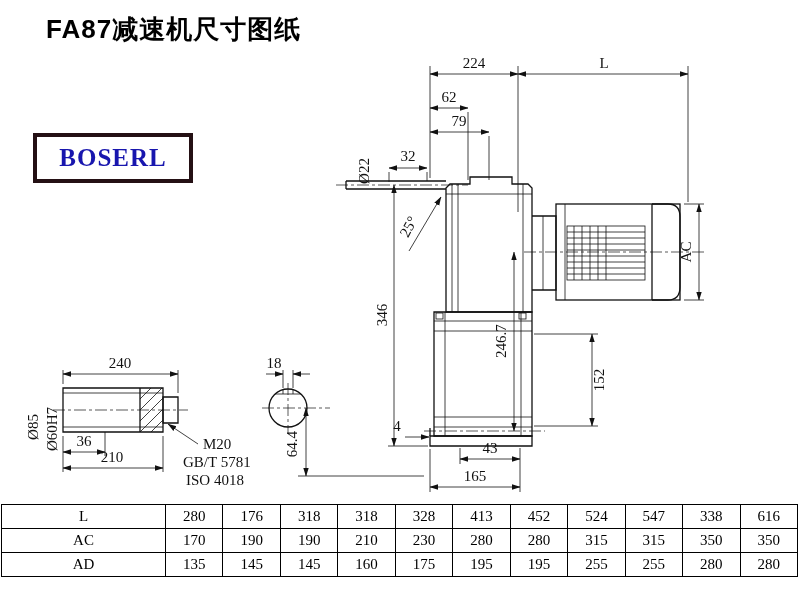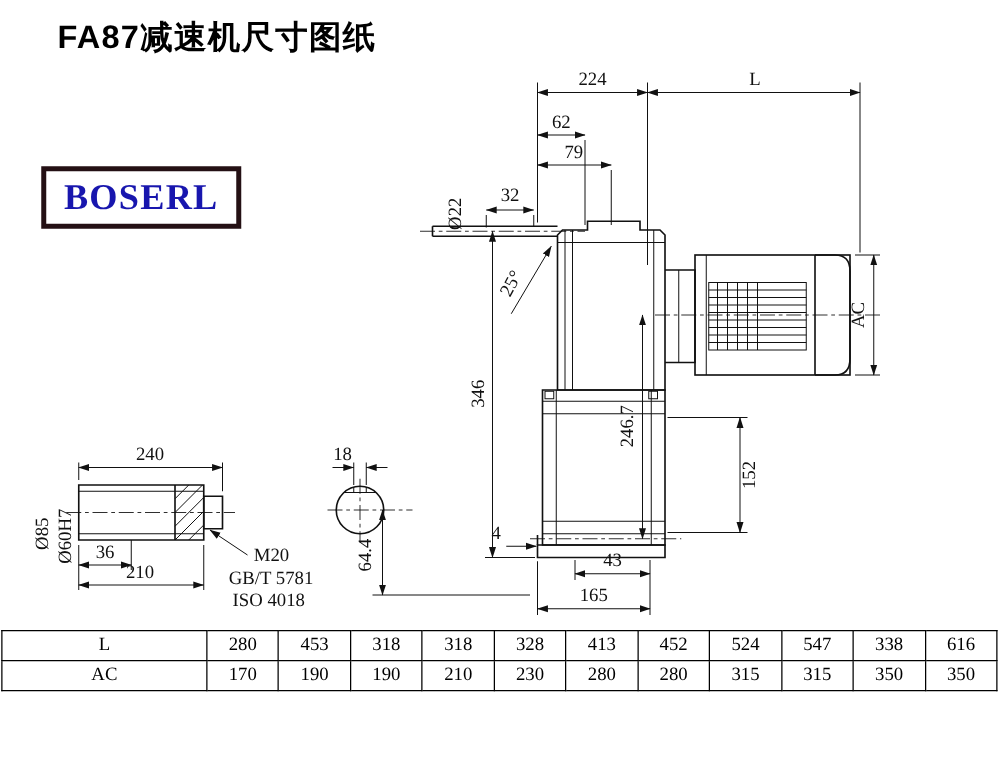--- a/index.html
+++ b/index.html
@@ -3,21 +3,21 @@
 <meta charset="utf-8">
 <style>
   html,body{margin:0;padding:0;background:#fff;}
   #stage{position:relative;width:800px;height:614px;background:#fff;overflow:hidden;
          font-family:"Liberation Serif",serif;color:#111;border-radius:15px;}
   
   #title{position:absolute;left:46px;top:12px;font-family:"Liberation Sans",sans-serif;
          font-weight:bold;font-size:26px;letter-spacing:1px;color:#000;}
   #logo{position:absolute;left:33px;top:133px;width:152px;height:42px;background:#fff;
         border:4px solid #241014;display:flex;align-items:center;justify-content:center;
-        font-family:"Liberation Serif",serif;font-weight:bold;font-size:29px;
+        font-family:"Liberation Serif",serif;font-weight:bold;font-size:25px;
         color:#1816ae;letter-spacing:1px;}
   
   #drawing{position:absolute;left:0;top:0;}
   .ol{stroke:#111;stroke-width:1.3;fill:none;}
   .tl{stroke:#111;stroke-width:0.8;fill:none;}
   .dim{stroke:#111;stroke-width:0.8;fill:none;}
   .cl{stroke:#111;stroke-width:0.7;fill:none;stroke-dasharray:12 3 3 3;}
   text.dt{font-family:"Liberation Serif",serif;font-size:15px;fill:#111;text-anchor:middle;}
   text.dts{text-anchor:start;}
   
@@ -228,21 +228,21 @@
         <col>
         <col>
         <col>
         <col>
         <col>
     </colgroup>
     <tbody>
       <tr class="drow">
         <td>L</td>
         <td>280</td>
-        <td>453</td>
+        <td>176</td>
         <td>318</td>
         <td>318</td>
         <td>328</td>
         <td>413</td>
         <td>452</td>
         <td>524</td>
         <td>547</td>
         <td>338</td>
         <td>616</td>
       </tr>
@@ -253,16 +253,30 @@
         <td>190</td>
         <td>210</td>
         <td>230</td>
         <td>280</td>
         <td>280</td>
         <td>315</td>
         <td>315</td>
         <td>350</td>
         <td>350</td>
       </tr>
+      <tr class="drow">
+        <td>AD</td>
+        <td>135</td>
+        <td>145</td>
+        <td>145</td>
+        <td>160</td>
+        <td>175</td>
+        <td>195</td>
+        <td>195</td>
+        <td>255</td>
+        <td>255</td>
+        <td>280</td>
+        <td>280</td>
+      </tr>
     </tbody>
   </table>
 
 </div>
 
 </body></html>

